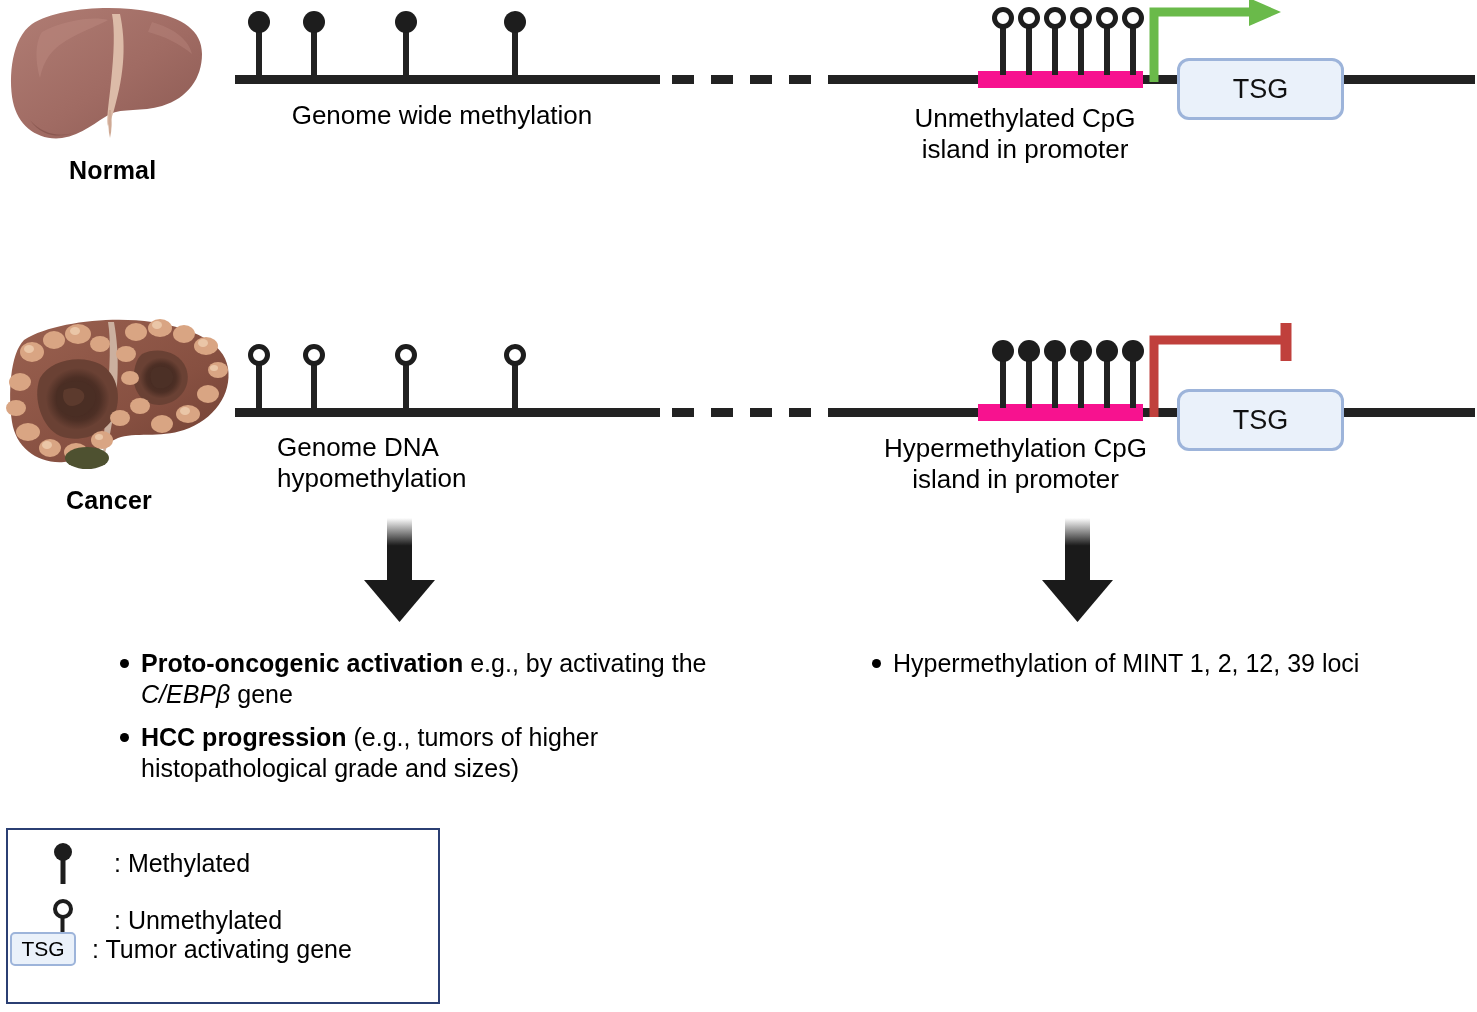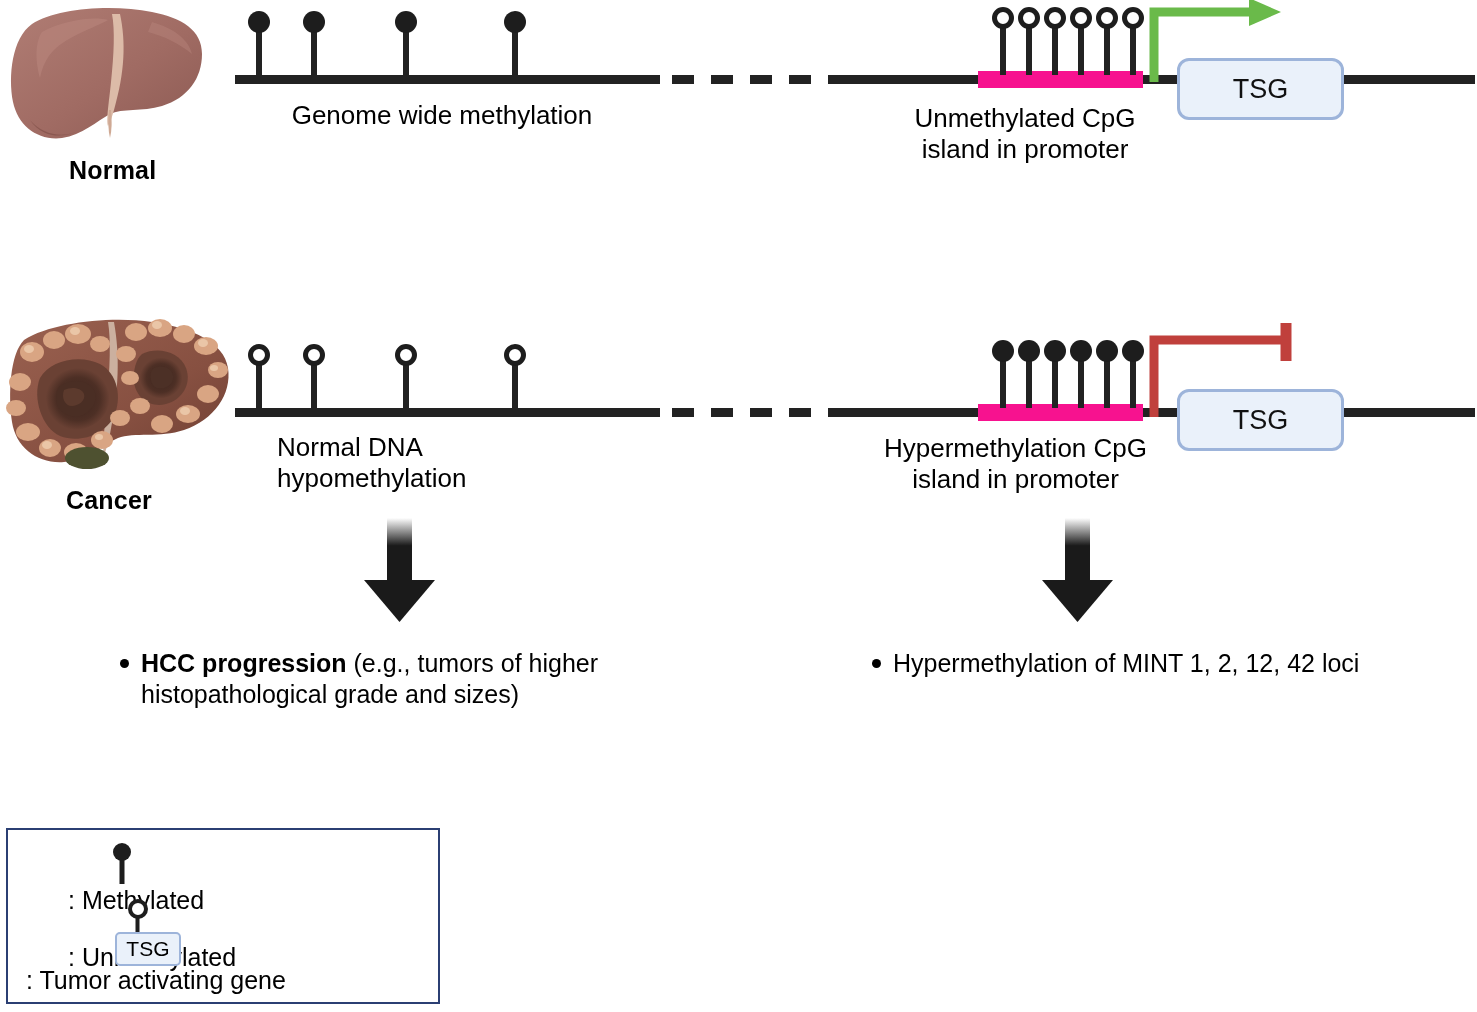--- a/index.html
+++ b/index.html
@@ -52,21 +52,21 @@
     margin:11px 12px 0 0;
   }
   .bullet-text{flex:1 1 auto;}
   .bullet-text b{font-weight:bold;}
   .bullet-text i{font-style:italic;}
   
   .legend-box{
     position:absolute;border:2px solid #2b3f73;background:#ffffff;
     box-sizing:border-box;
   }
-  .legend-row{position:absolute;display:flex;align-items:center;flex-direction:column;}
+  .legend-row{position:absolute;display:flex;align-items:center;}
   .legend-txt{font-size:25px;white-space:nowrap;}
   .legend-sym{position:relative;width:46px;height:46px;}
   .tsg-mini{
     display:inline-flex;align-items:center;justify-content:center;
     background:#eaf1fa;border:2px solid #9db4da;border-radius:5px;
     font-size:21px;padding:2px 8px;box-sizing:border-box;
   }
 </style>
 </head>
 <body>
@@ -259,21 +259,21 @@
 </div>
 <div class="lolli open" style="left:406px;top:408px;">
   <div class="stem" style="height:48px;"></div>
     <div class="head" style="width:22px;height:22px;bottom:42px;"></div>
 </div>
 <div class="lolli open" style="left:515px;top:408px;">
   <div class="stem" style="height:48px;"></div>
     <div class="head" style="width:22px;height:22px;bottom:42px;"></div>
 </div>
 
-<div class="caption left-align" style="left:277px;top:432px;width:420px;">Normal DNA
+<div class="caption left-align" style="left:277px;top:432px;width:420px;">Genome DNA
 hypomethylation</div>
 
 <div class="cpg-island" style="left:978px;top:404px;width:165px;height:17px;"></div>
 <div class="lolli filled" style="left:1003px;top:408px;">
   <div class="stem" style="height:52px;"></div>
     <div class="head" style="width:22px;height:22px;bottom:46px;"></div>
 </div>
 <div class="lolli filled" style="left:1029px;top:408px;">
   <div class="stem" style="height:52px;"></div>
     <div class="head" style="width:22px;height:22px;bottom:46px;"></div>
@@ -332,30 +332,36 @@
     </defs>
     <rect x="35" y="0" width="25" height="66" fill="url(#dgrad2)"></rect>
     <path d="M12 62 L83 62 L47.5 104 Z" fill="#1a1a1a"></path>
   </svg>
 </div>
 
 <div class="bullets" style="left:120px;top:648px;width:600px;">
   <div class="bullet-row">
     <div class="bullet-dot"></div>
     <div class="bullet-text">
+      <b>Proto-oncogenic activation</b><span> e.g., by activating the </span><i>C/EBPβ</i><span> gene</span>
+    </div>
+  </div>
+  <div class="bullet-row">
+    <div class="bullet-dot"></div>
+    <div class="bullet-text">
       <b>HCC progression</b><span> (e.g., tumors of higher histopathological grade and sizes)</span><i></i><span></span>
     </div>
   </div>
 </div>
 
 <div class="bullets" style="left:872px;top:648px;width:600px;">
   <div class="bullet-row">
     <div class="bullet-dot"></div>
     <div class="bullet-text">
-      <b></b><span>Hypermethylation of MINT 1, 2, 12, 42 loci</span><i></i><span></span>
+      <b></b><span>Hypermethylation of MINT 1, 2, 12, 39 loci</span><i></i><span></span>
     </div>
   </div>
 </div>
 
 <div class="legend-box" style="left:6px;top:828px;width:434px;height:176px;"></div>
 
 <div class="legend-row" style="left:40px;top:840px;">
   <div class="legend-sym">
     <svg width="46" height="46" viewBox="0 0 46 46">
       <rect x="20.5" y="14" width="5" height="30" fill="#1d1d1d"></rect>

